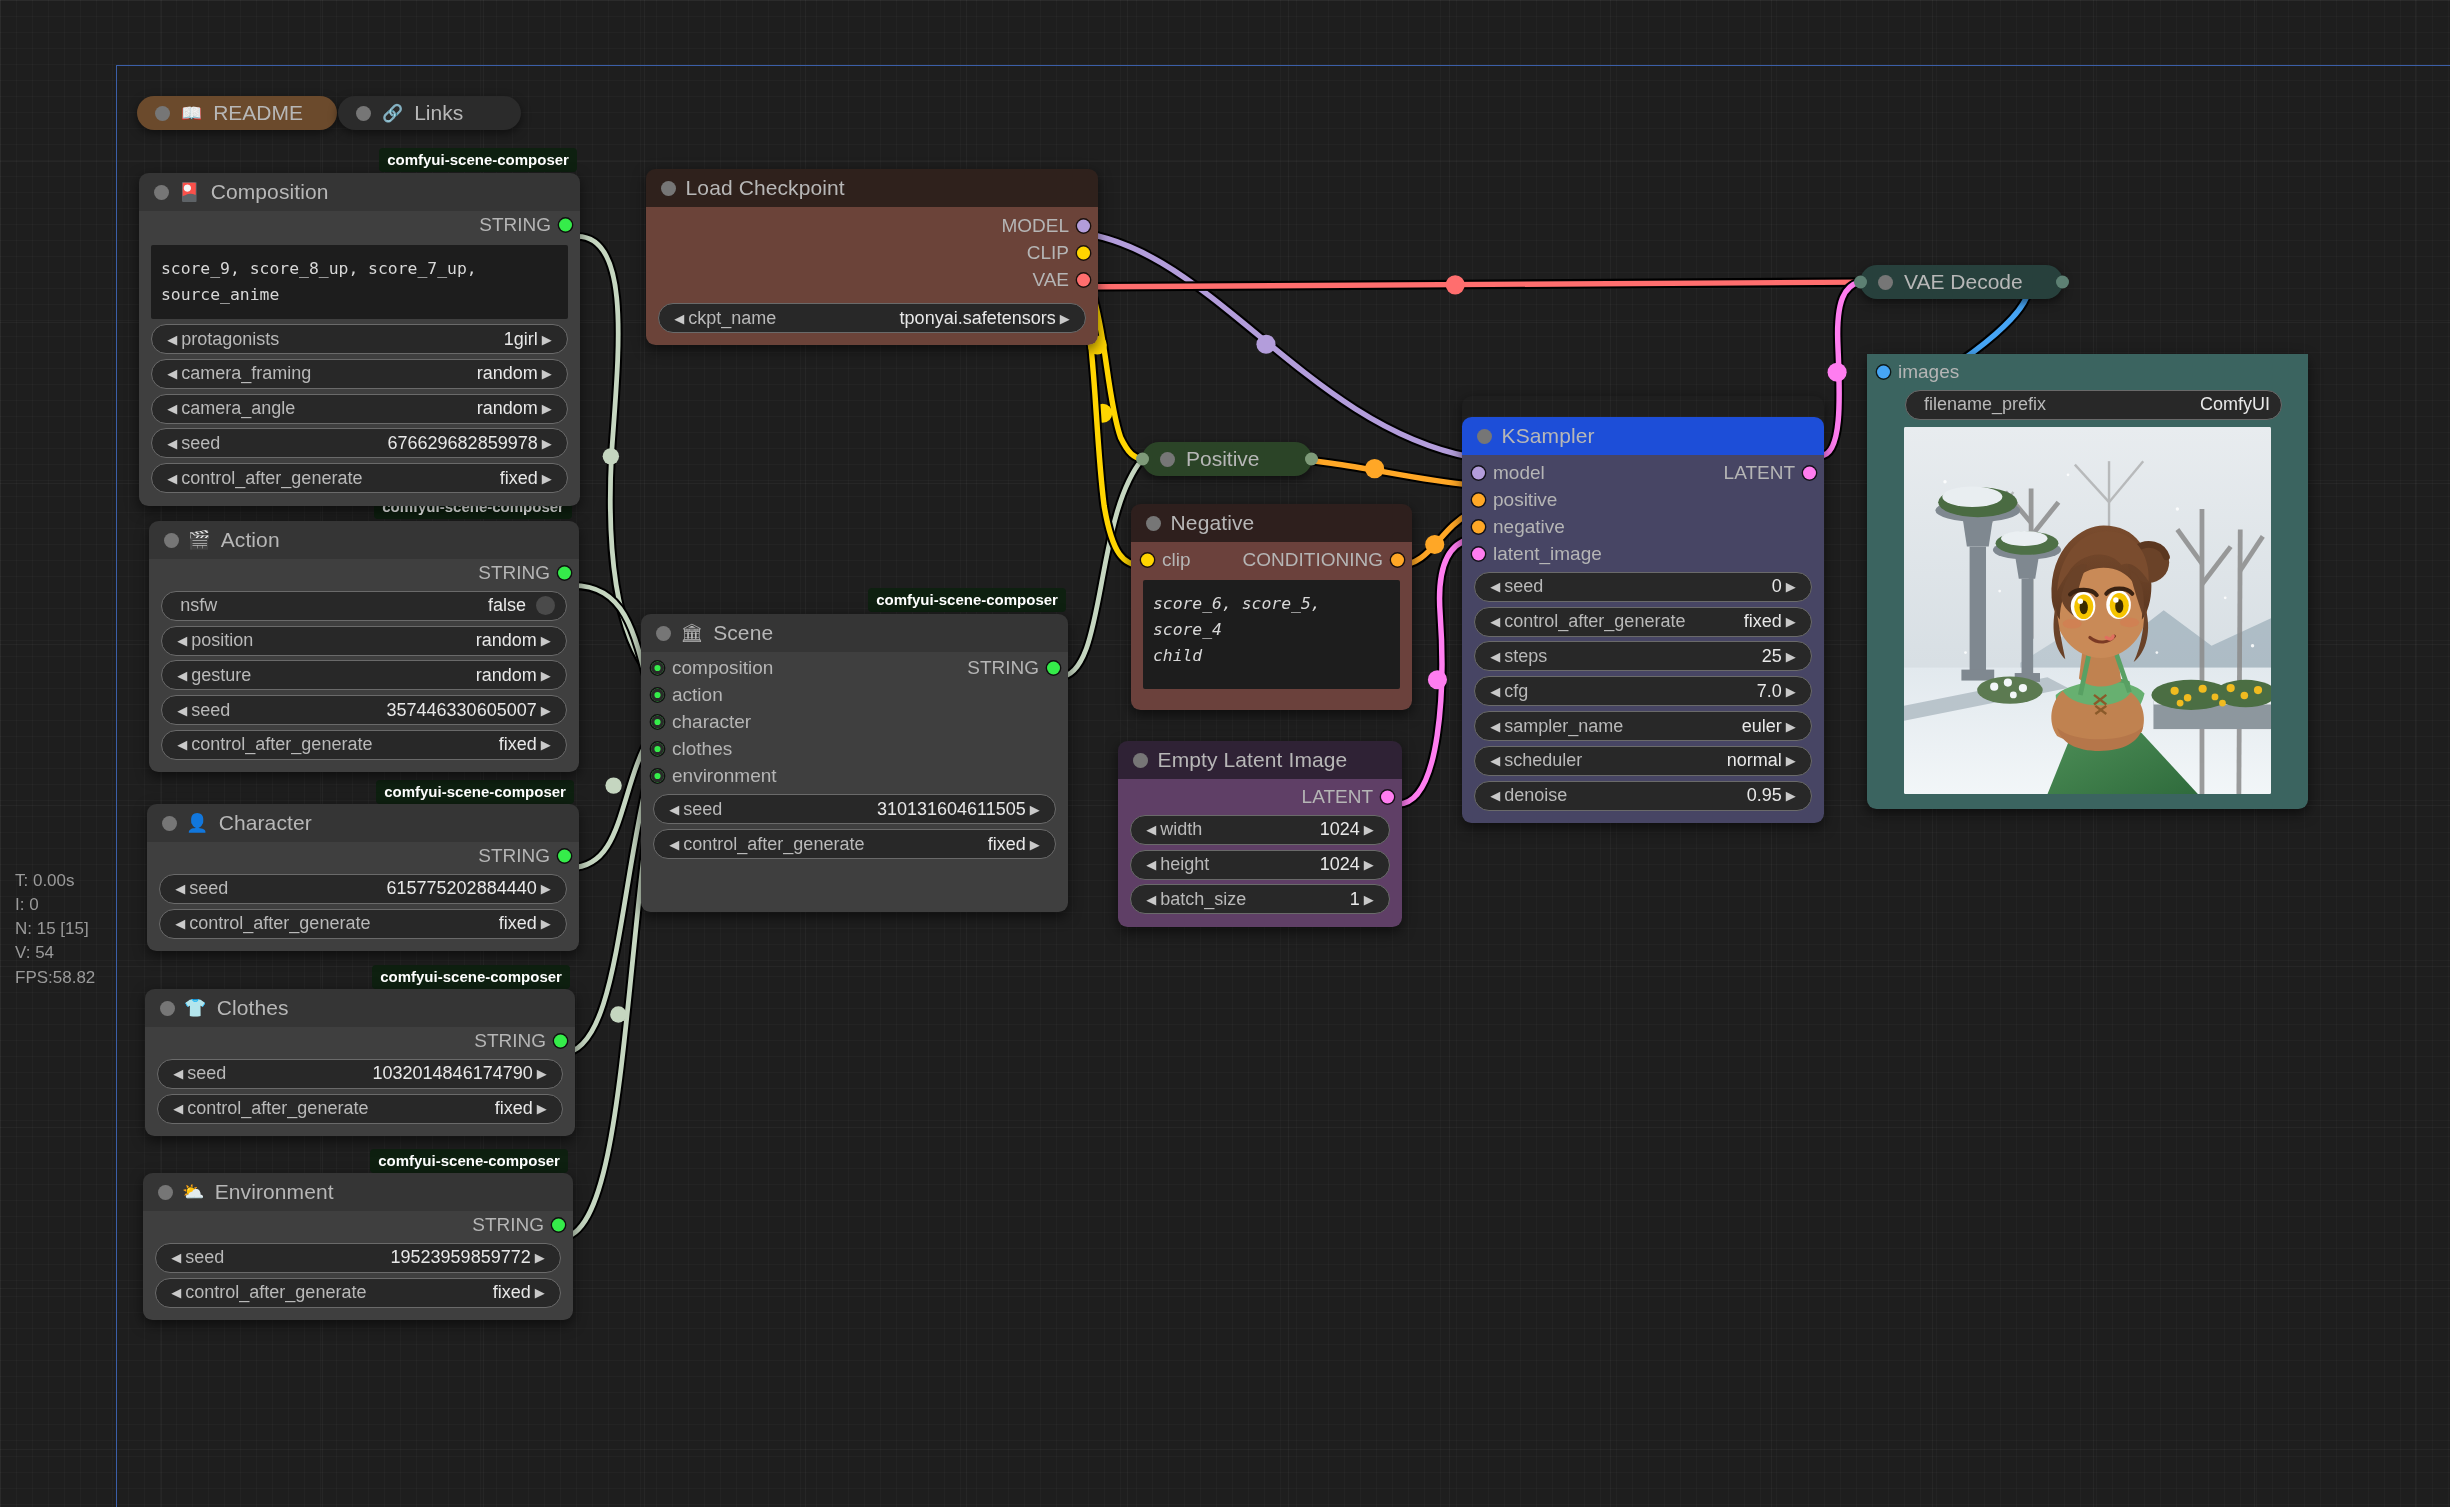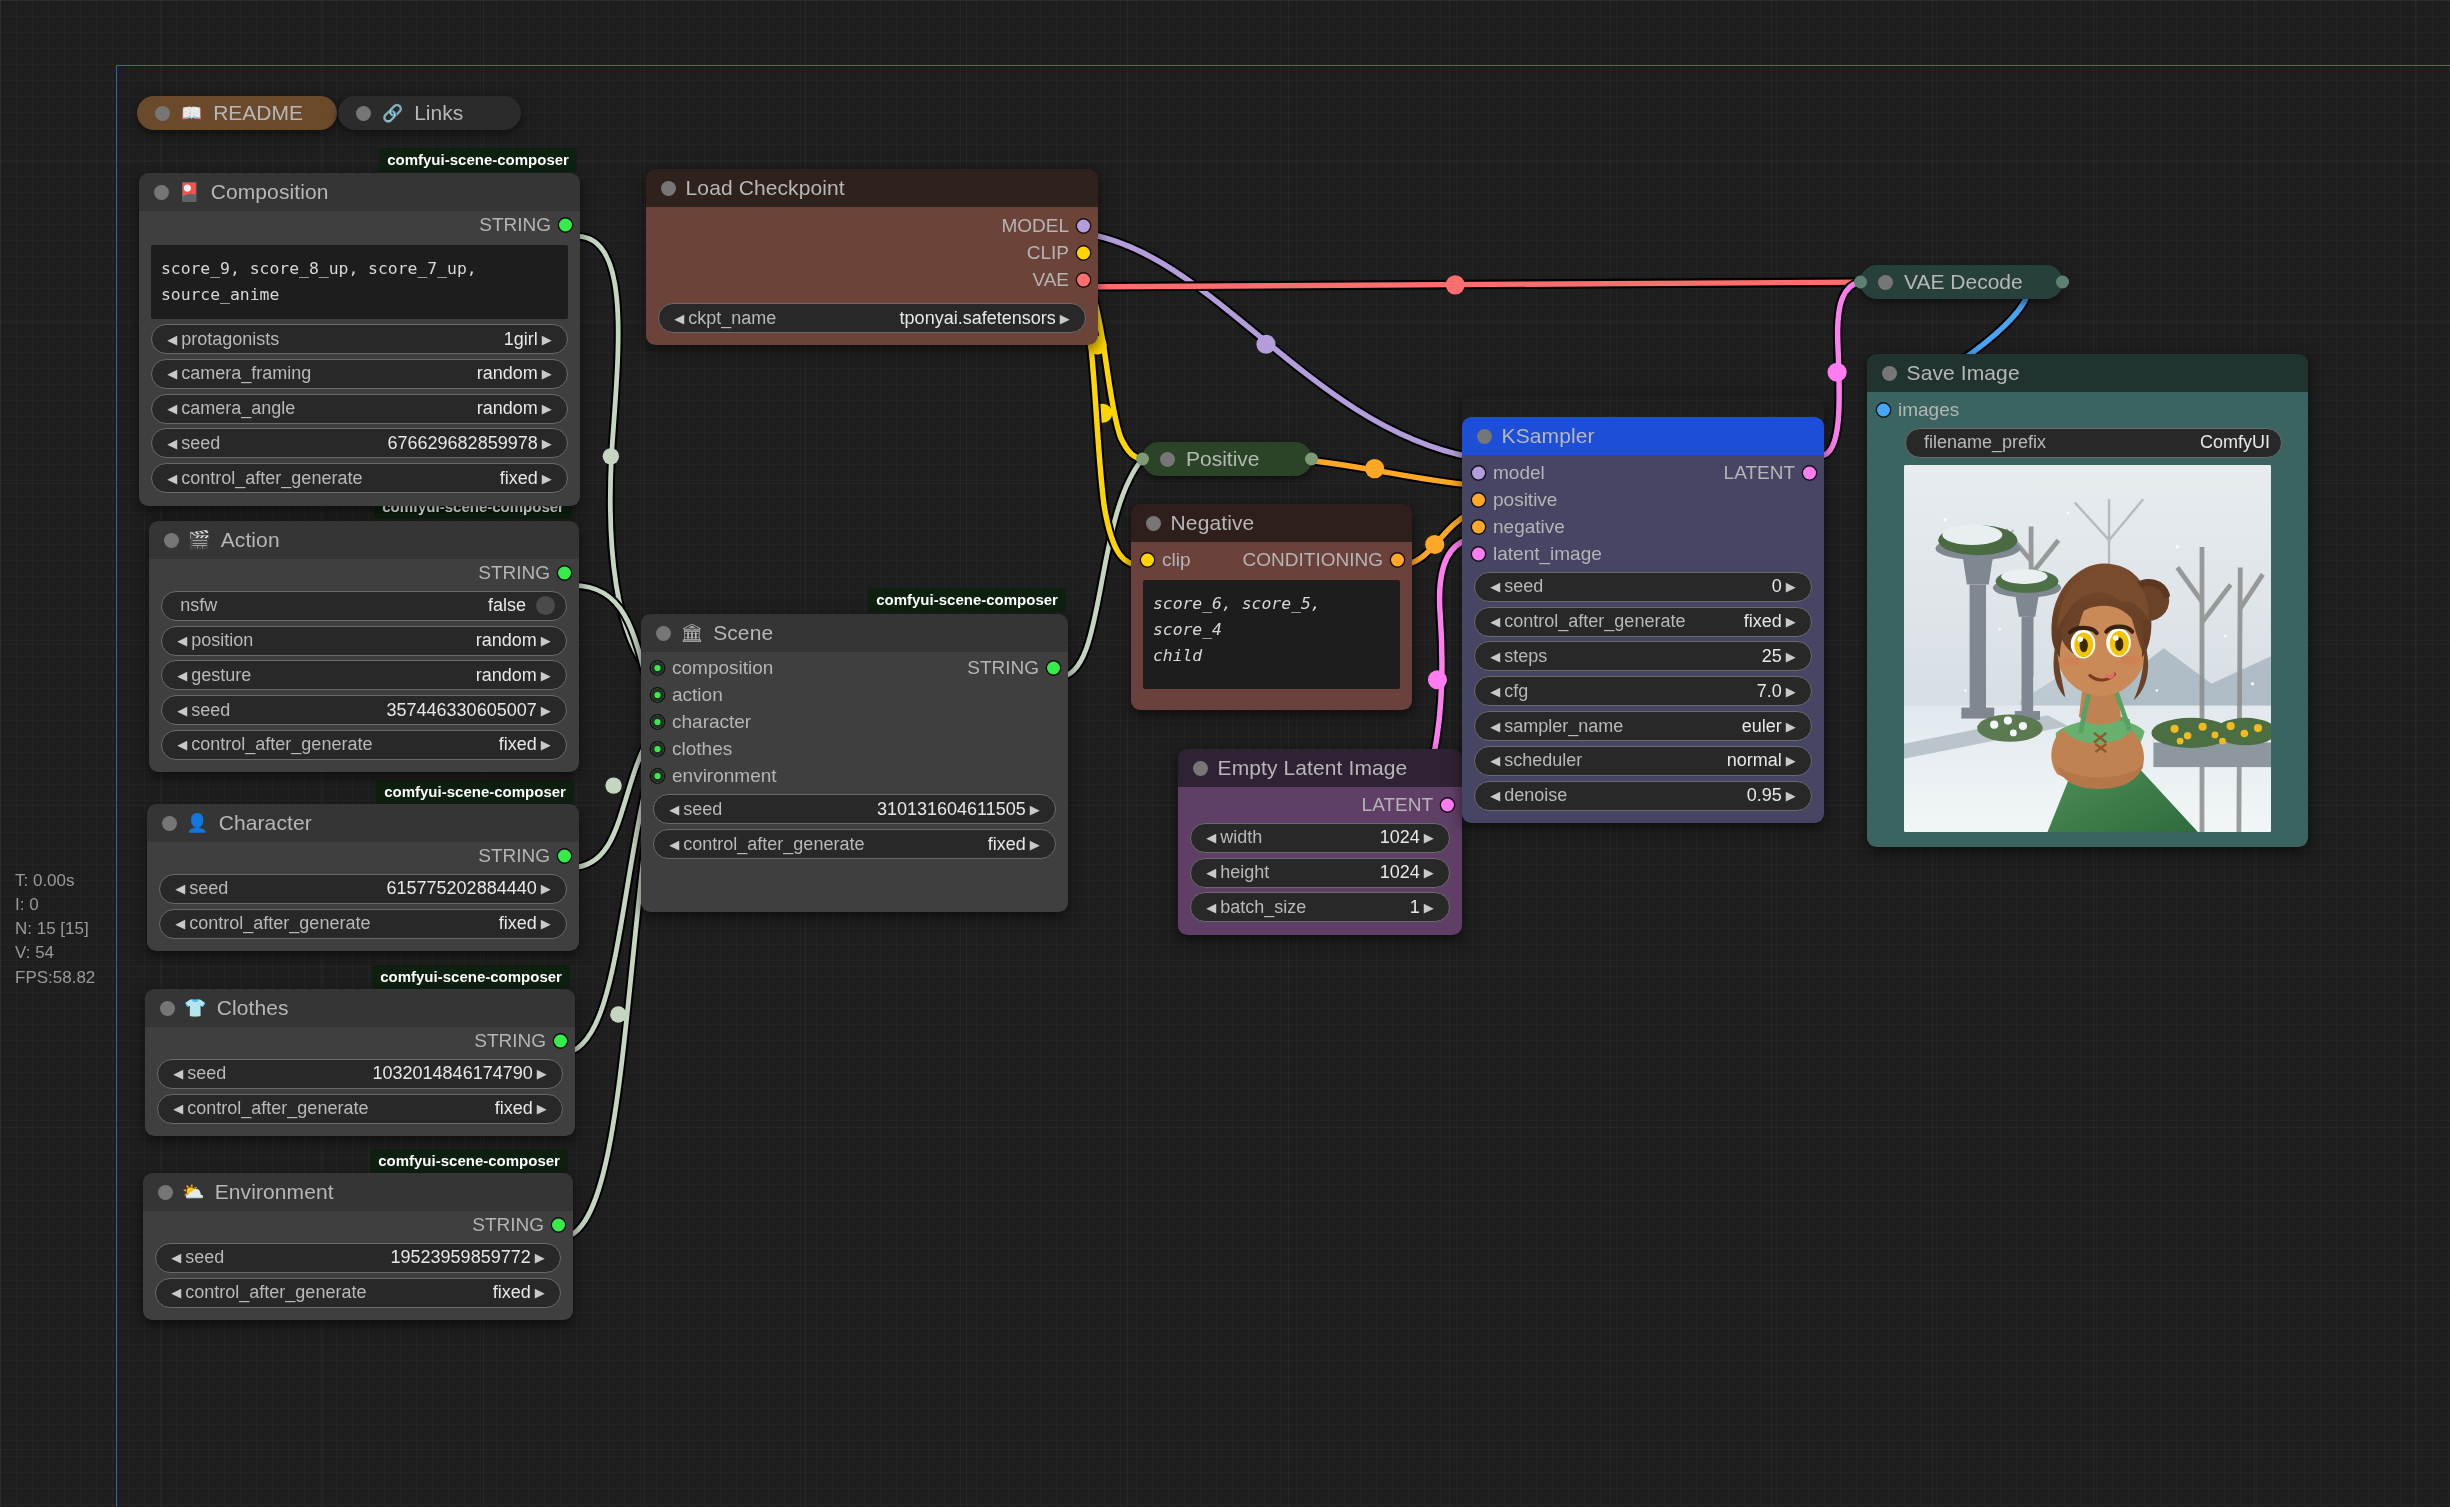--- a/index.html
+++ b/index.html
@@ -444,21 +444,21 @@
         <span style="position:absolute;right:29px;">CONDITIONING</span>
         <span class="port right" style="background:#ffa726;"></span>
       </div>
       <div class="textbox" style="height:87px;font-style:italic;">
         <div>score_6, score_5, score_4</div>
         <div>child</div>
       </div>
     </div>
   </div>
 
-  <div class="node n-purple" style="left:1178px;top:741px;width:284px;margin-top:8px;">
+  <div class="node n-purple" style="left:1118px;top:741px;width:284px;">
     <div class="title">
       <span class="dot"></span>
       <span>Empty Latent Image</span>
     </div>
     <div class="body" style="padding-top:4.1px;">
       <div class="slot out">
         <span>LATENT</span>
         <span class="port right" style="background:#ff7df0;"></span>
       </div>
       <div class="w">
@@ -552,24 +552,20 @@
   </div>
 
   <div class="pill teal" style="left:1860px;top:265px;width:167px;">
     <span class="pport l" style="background:#5d8073;"></span>
     <span class="dot"></span>
     <span>VAE Decode</span>
     <span class="pport r" style="background:#5d8073;"></span>
   </div>
 
   <div class="node n-teal" style="left:1867px;top:354px;width:441px;">
-    <div class="title">
-      <span class="dot"></span>
-      <span>Save Image</span>
-    </div>
     <div class="body" style="padding-top:4.1px;padding-bottom:15px;">
       <div class="slot in">
         <span class="port left" style="background:#46a5f5;"></span>
         <span>images</span>
       </div>
       <div class="w noarr" style="margin-left:38px;margin-right:26px;">
         <span class="lab">filename_prefix</span>
         <span class="val">ComfyUI</span>
       </div>
       <div class="preview">

